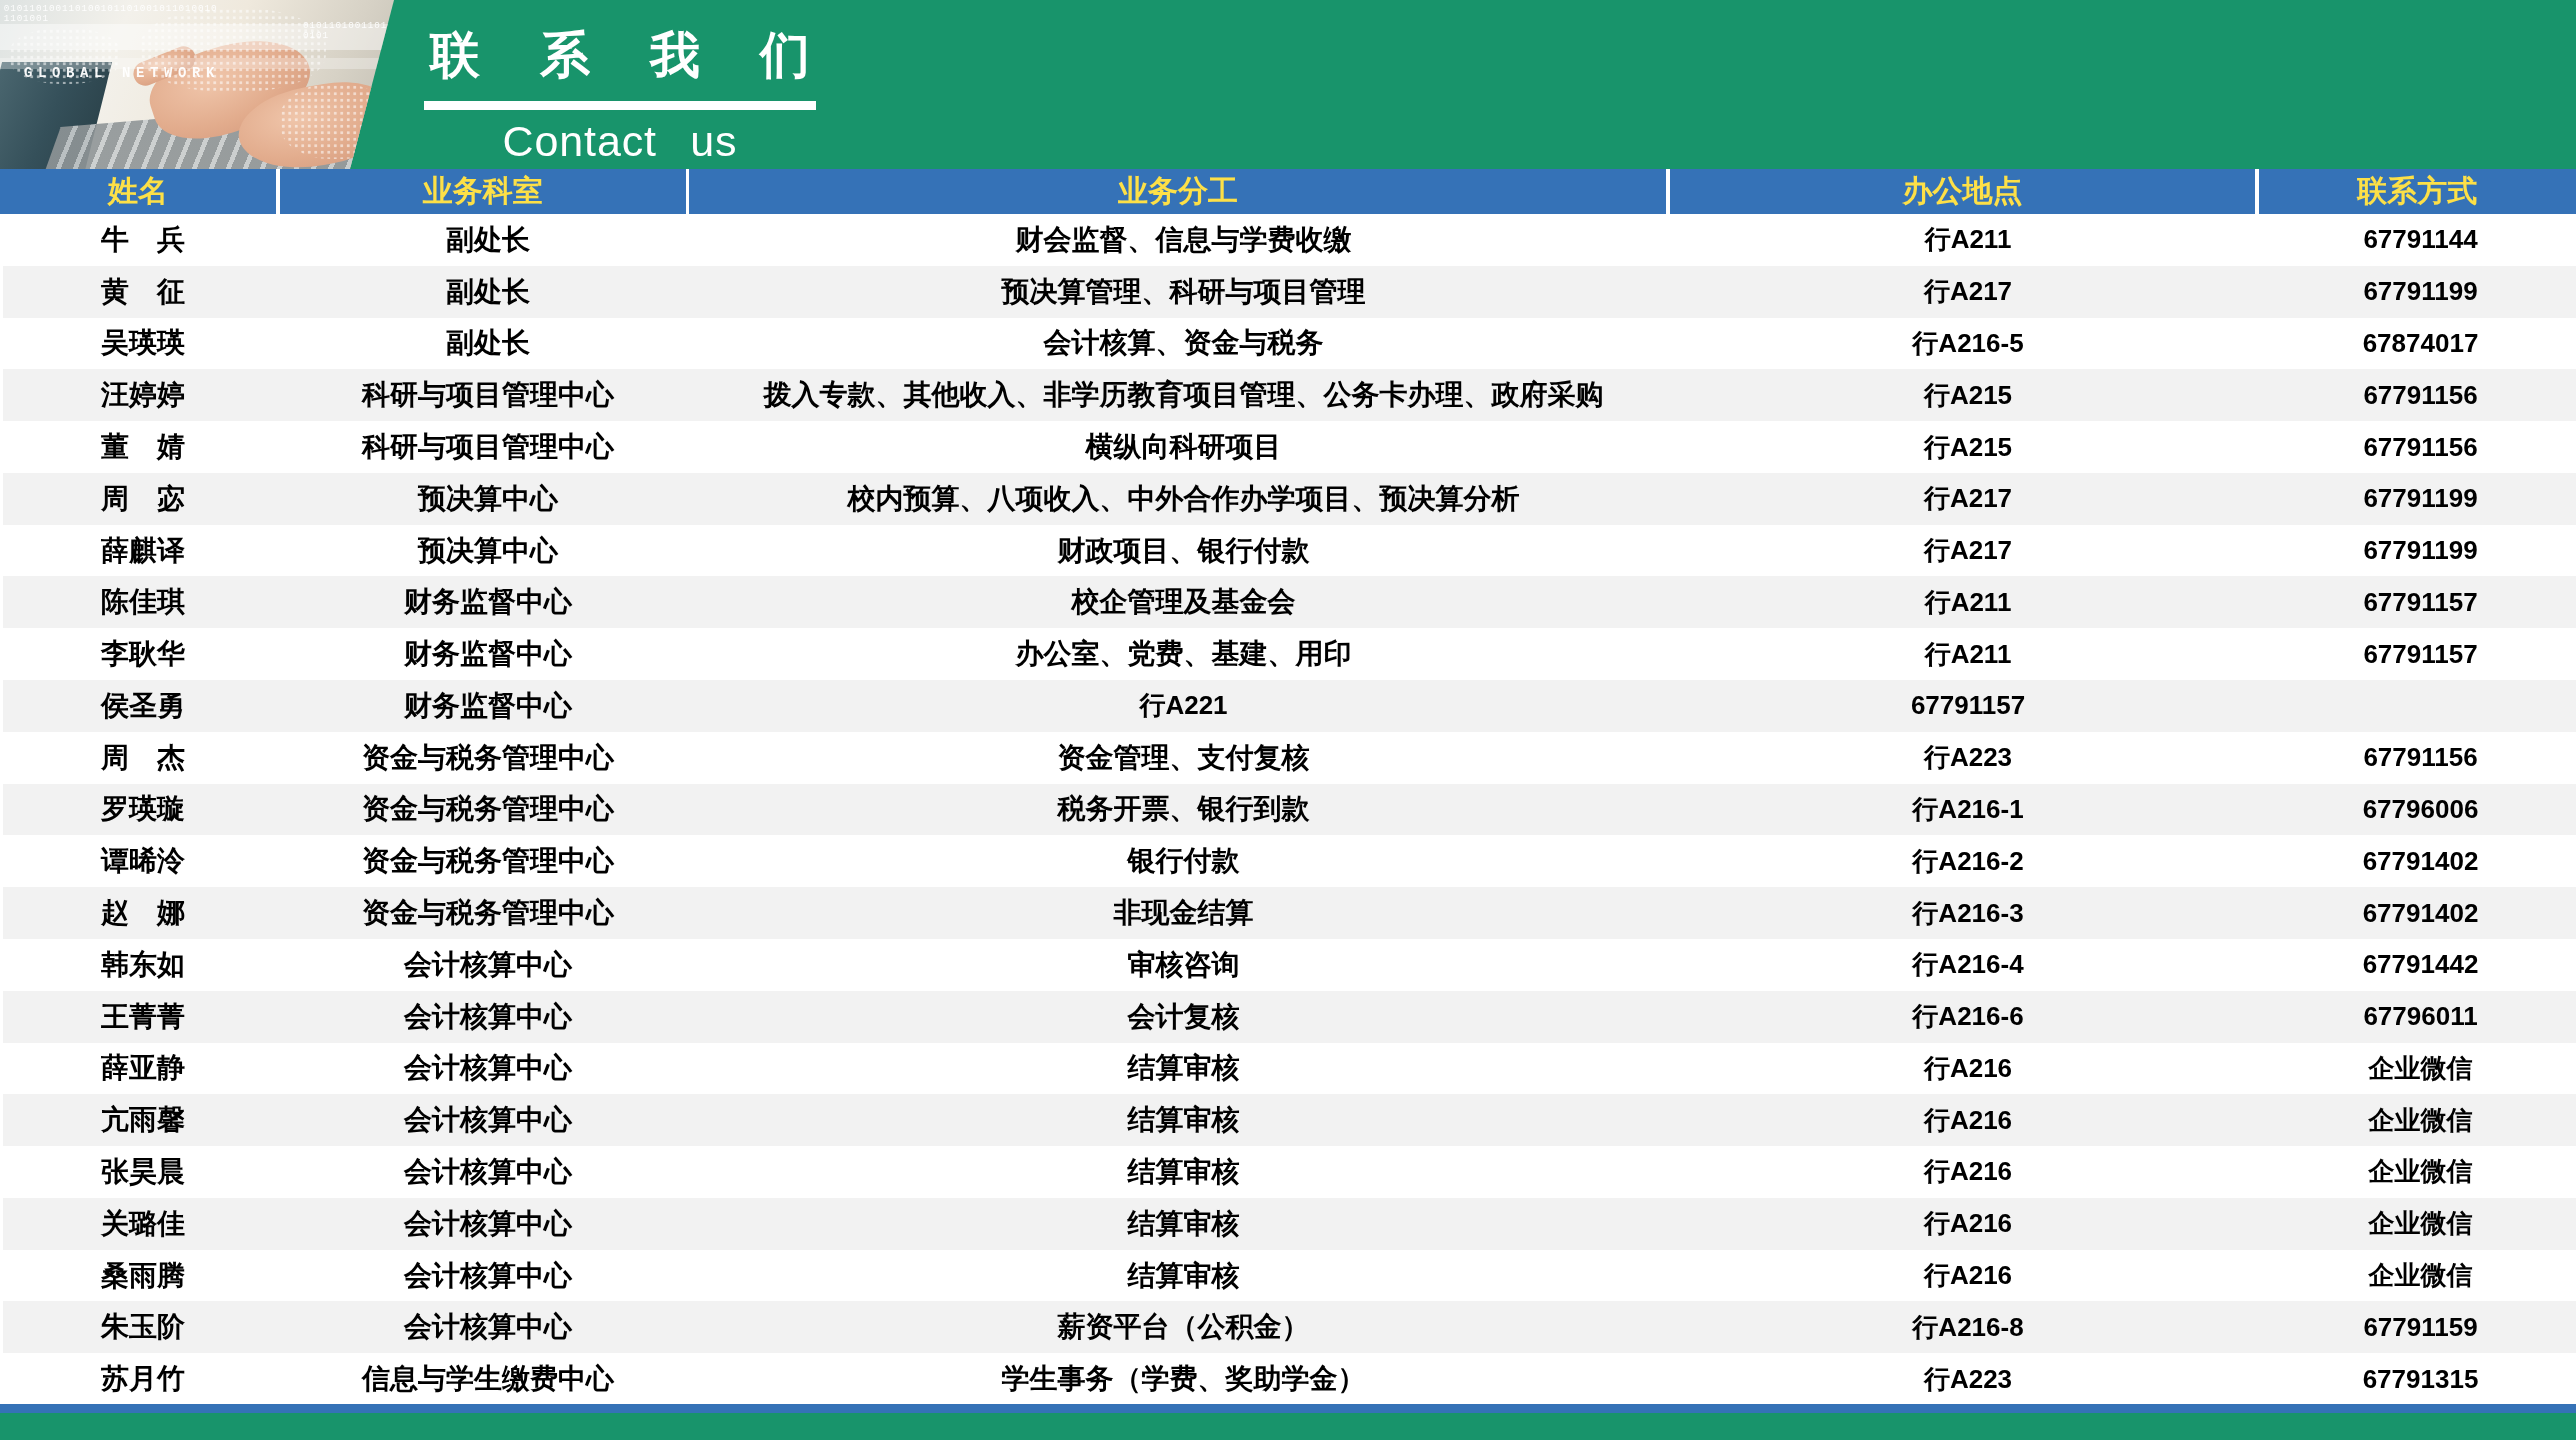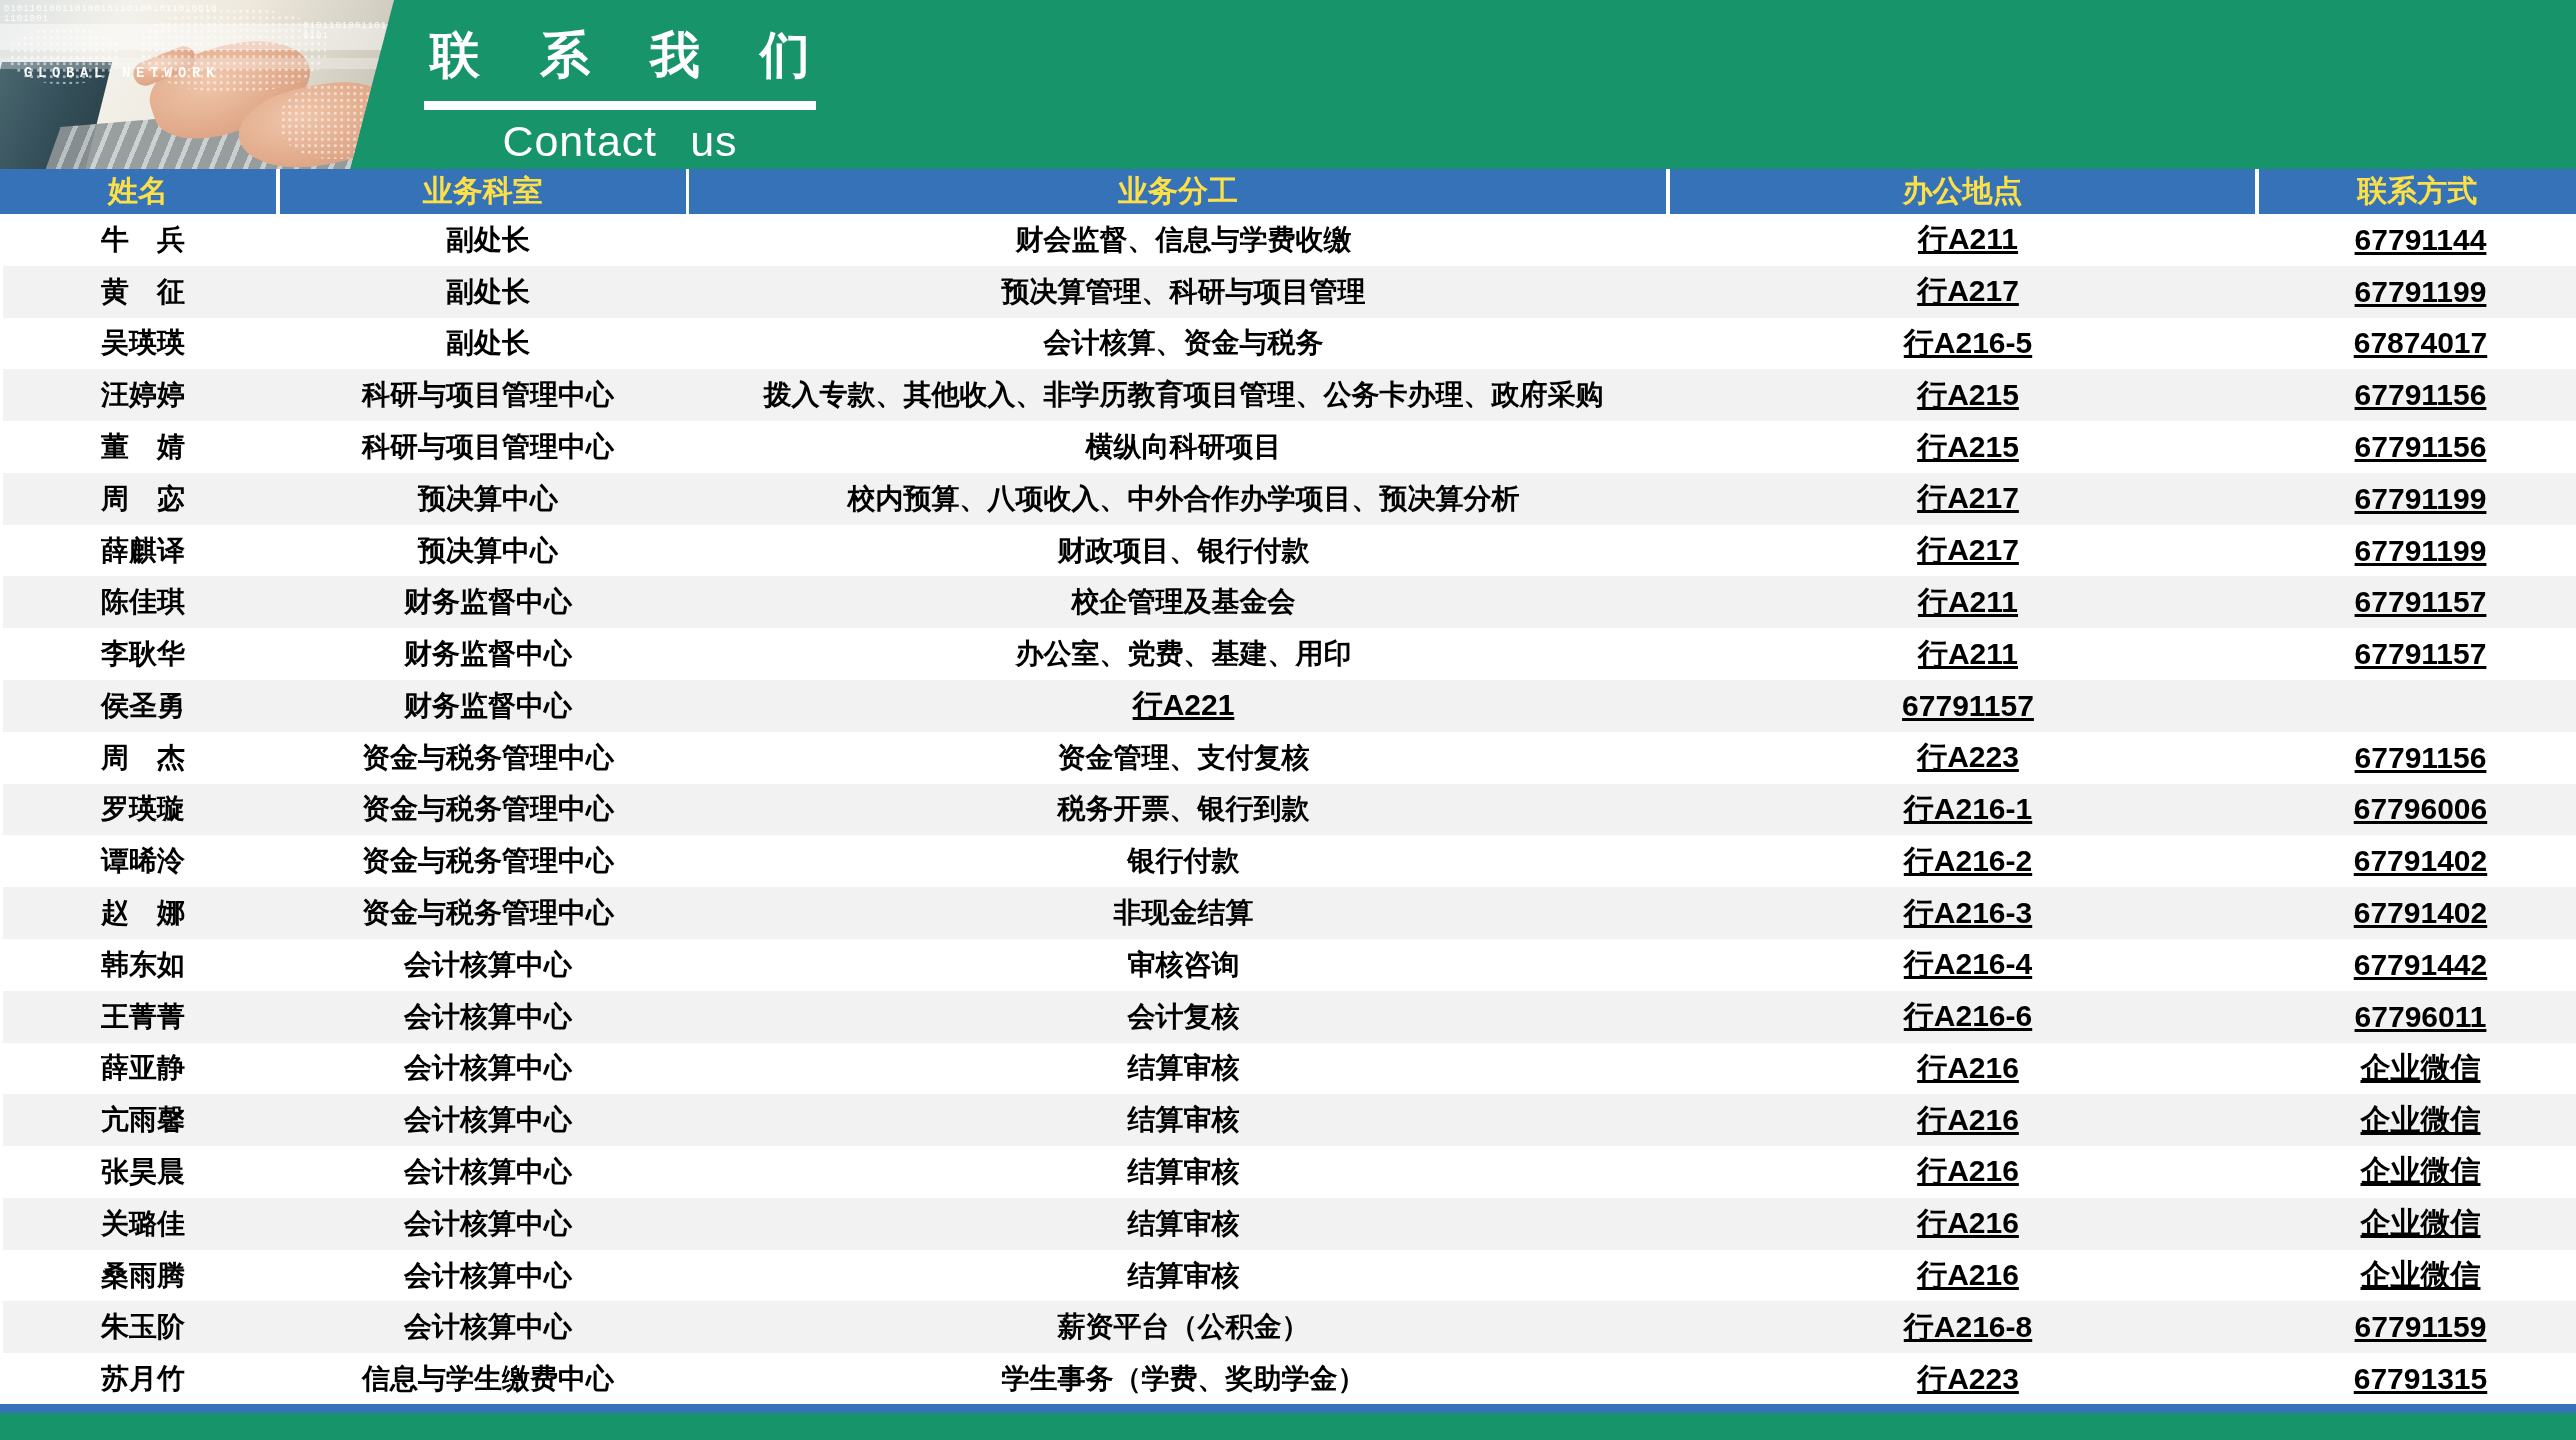--- a/index.html
+++ b/index.html
@@ -50,21 +50,21 @@
   .thead{position:absolute;left:0;top:169px;width:2576px;height:45px;background:#fff;
          display:grid;grid-template-columns:276px 406px 977px 585px 317px;column-gap:3.7px;}
   .th{background:#3572B7;color:#fde047;font-weight:bold;font-size:30px;
       display:flex;align-items:center;justify-content:center;}
   .tbody{position:absolute;left:3px;top:214px;width:2576px;height:1191px;
          display:grid;grid-template-rows:repeat(23,1fr);}
   .row{display:grid;grid-template-columns:280px 410px 981px 588px 317px;background:#fff;}
   .row:nth-child(even){background:#F2F2F2;}
   .cell{display:flex;align-items:center;justify-content:center;
         font-weight:bold;font-size:28px;color:#000;white-space:nowrap;}
-  .cell-contact,.cell-location{font-size:30px;text-decoration:underline;}
+  .cell-contact,.cell-location{font-size:26px;}
 
   
   .strip-blue{position:absolute;left:0;top:1404px;width:2576px;height:9.3px;background:#3572B7;}
   .strip-green{position:absolute;left:0;top:1413px;width:2576px;height:27px;background:#18946B;}
 </style>
 </head>
 <body>
 
 <div class="page">
 

